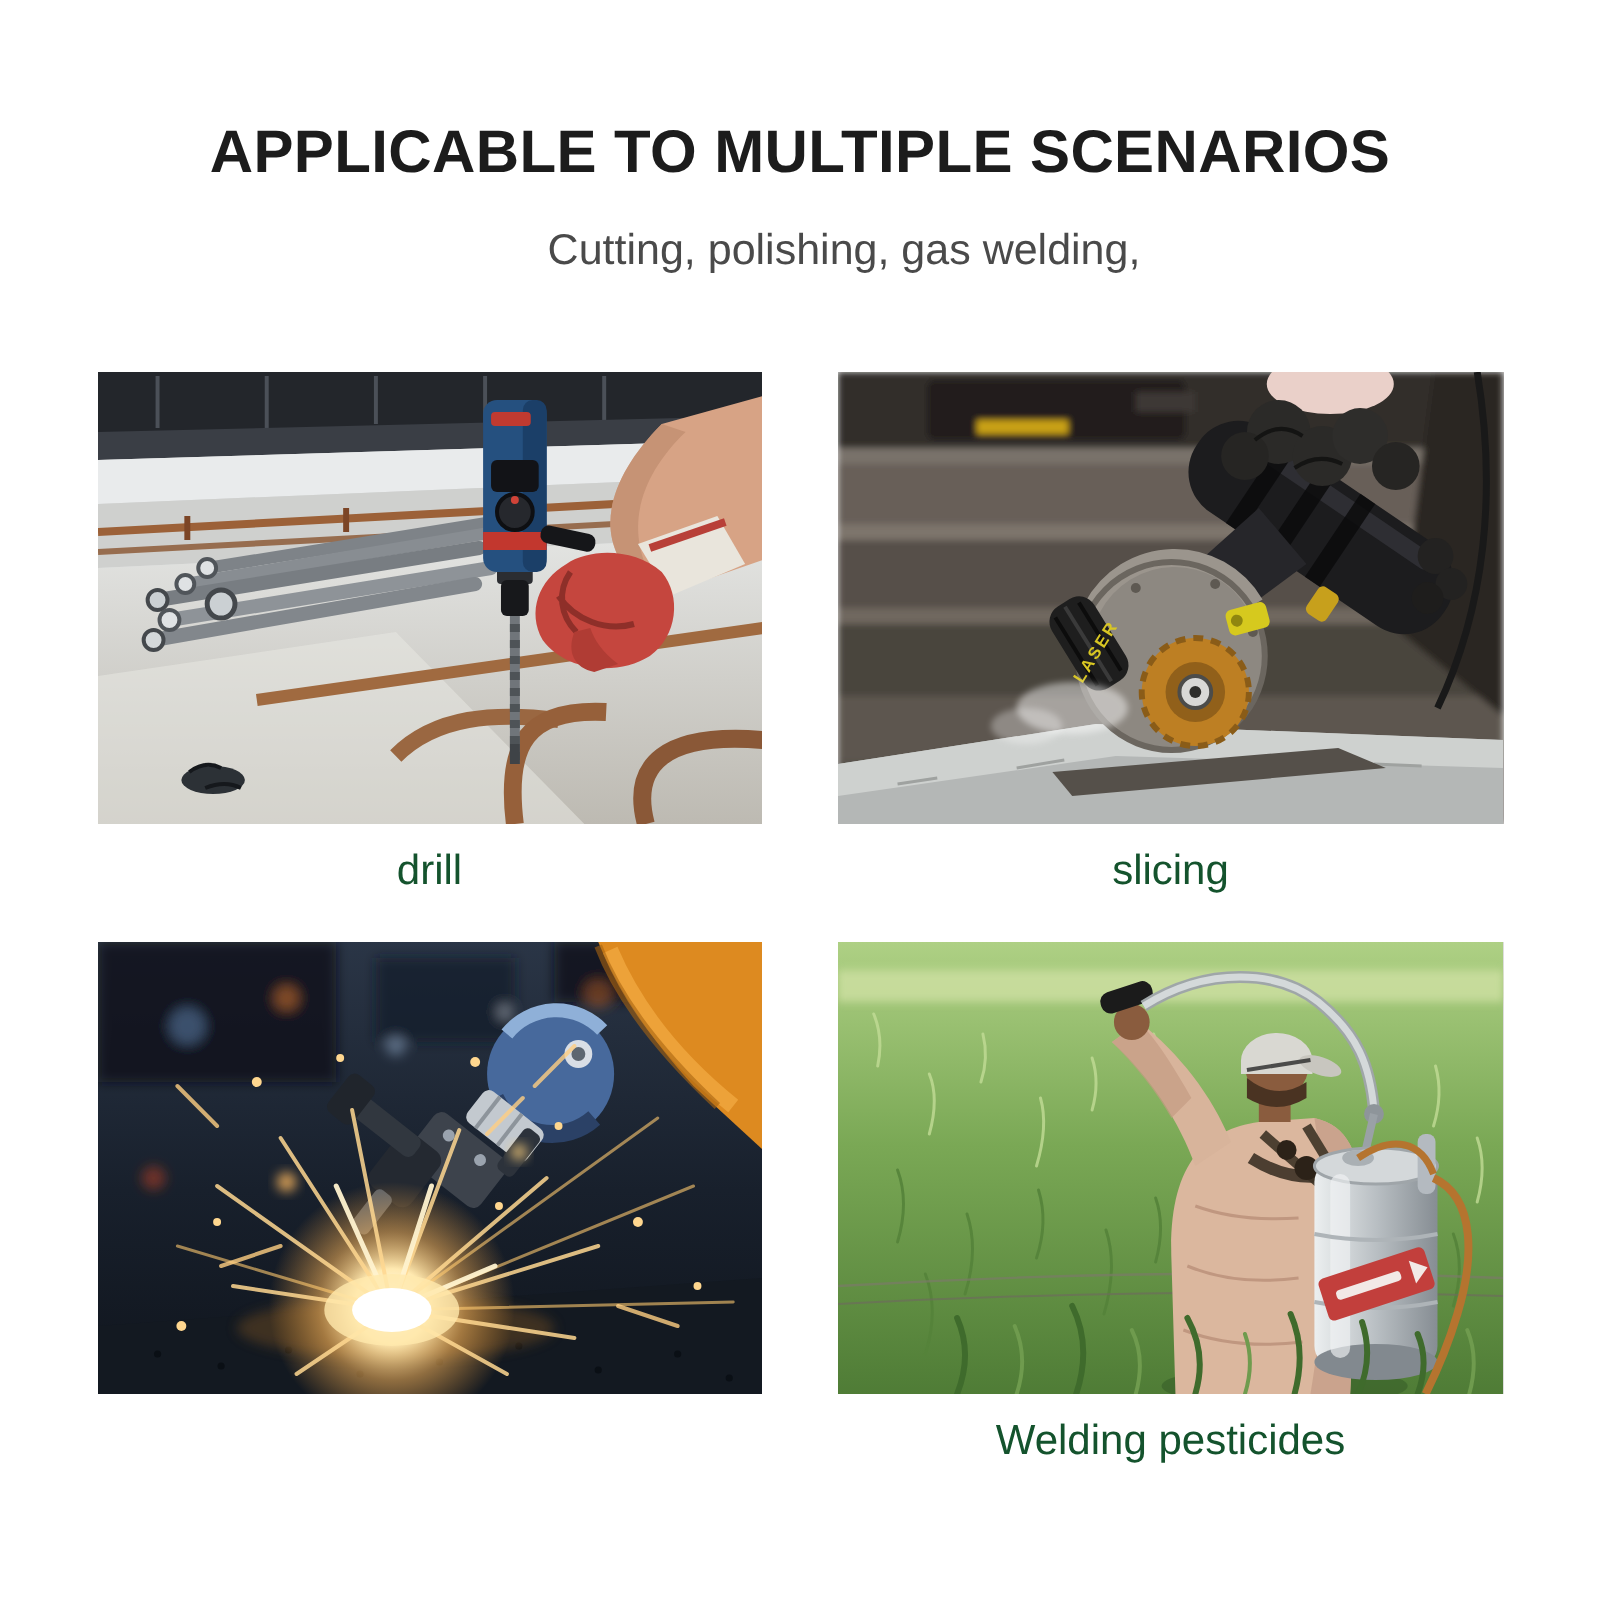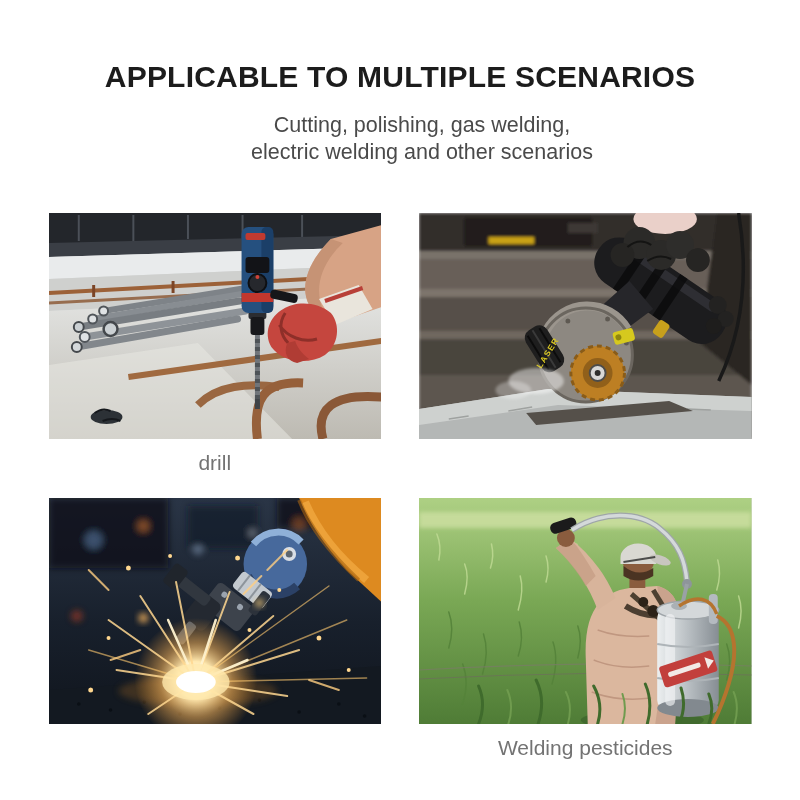--- a/index.html
+++ b/index.html
@@ -40,31 +40,31 @@
     width: 100%; height: 226px;
     overflow: hidden;
     background: #ddd;
   }
   .photo svg { display: block; width: 100%; height: 100%; }
   .caption {
     margin-top: 11px;
     text-align: center;
     font-size: 21px;
     line-height: 26px;
-    color: #737373;
+    color: #14532d;
   }
 </style>
 </head>
 <body>
 
 <main class="poster">
 
   <h1 class="title">APPLICABLE TO MULTIPLE SCENARIOS</h1>
 
-  <p class="subtitle"><span>Cutting, polishing, gas welding,</span><br><span>electric welding and other scenarios</span></p>
+  <p class="subtitle"><span>Cutting, polishing, gas welding,</span><br></p>
 
   <section class="grid">
 
     <figure class="card">
       <div class="photo">
         <svg viewBox="0 0 335 226" preserveAspectRatio="none">
           <defs>
             <linearGradient id="g1floor" x1="0" y1="0" x2="0" y2="1">
               <stop offset="0" stop-color="#e3e4e2"></stop>
                 <stop offset="1" stop-color="#bdbab2"></stop>
@@ -220,20 +220,21 @@
             <circle cx="301" cy="92" r="9" fill="#232221"></circle>
             <circle cx="309" cy="106" r="8" fill="#232221"></circle>
             <circle cx="297" cy="113" r="8" fill="#1e1d1c"></circle>
           </g>
           <g>
             <ellipse cx="118" cy="168" rx="28" ry="13" fill="#ffffff" opacity=".45" filter="url(#blur2)"></ellipse>
             <ellipse cx="95" cy="177" rx="18" ry="9" fill="#ffffff" opacity=".3" filter="url(#blur2)"></ellipse>
           </g>
         </svg>
       </div>
+      <figcaption class="caption">slicing</figcaption>
     </figure>
 
     <figure class="card">
       <div class="photo">
         <svg viewBox="0 0 335 226" preserveAspectRatio="none">
           <defs>
             <linearGradient id="g3bg" x1="0" y1="0" x2="0" y2="1">
               <stop offset="0" stop-color="#2a3546"></stop>
                 <stop offset=".55" stop-color="#18202c"></stop>
                 <stop offset="1" stop-color="#10151d"></stop>

